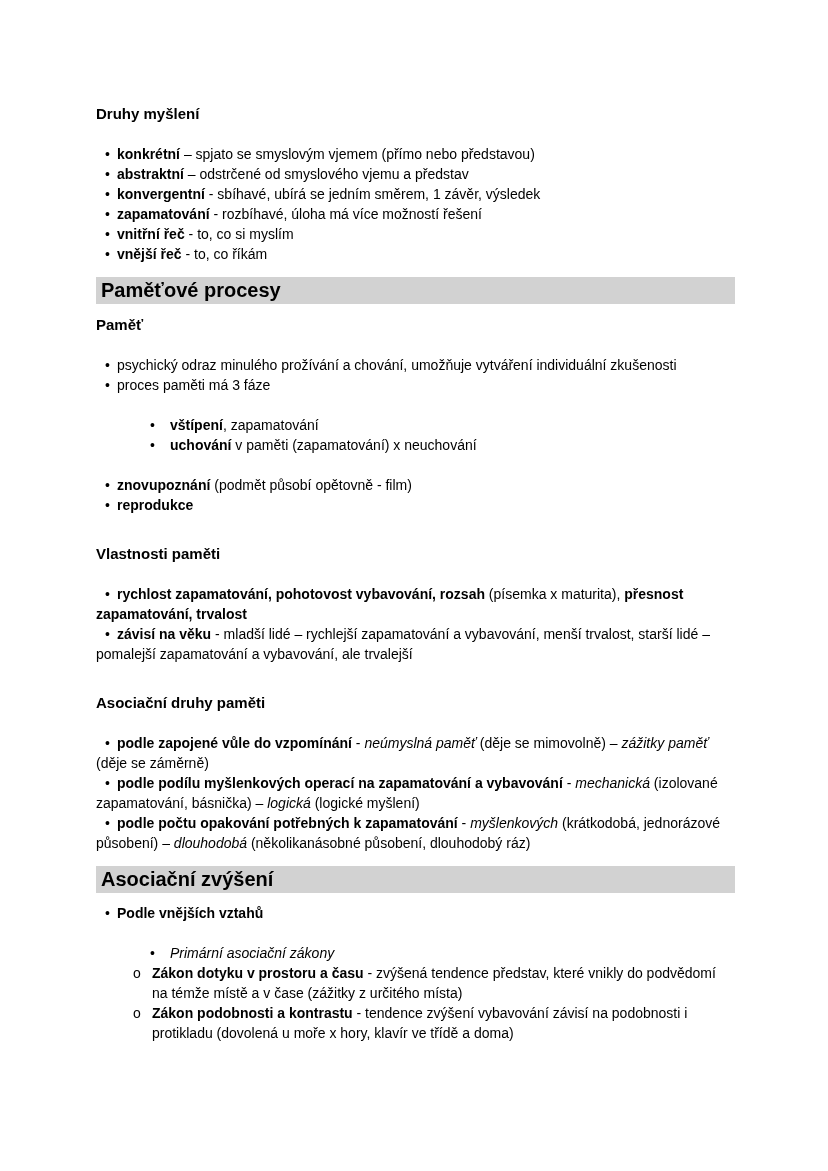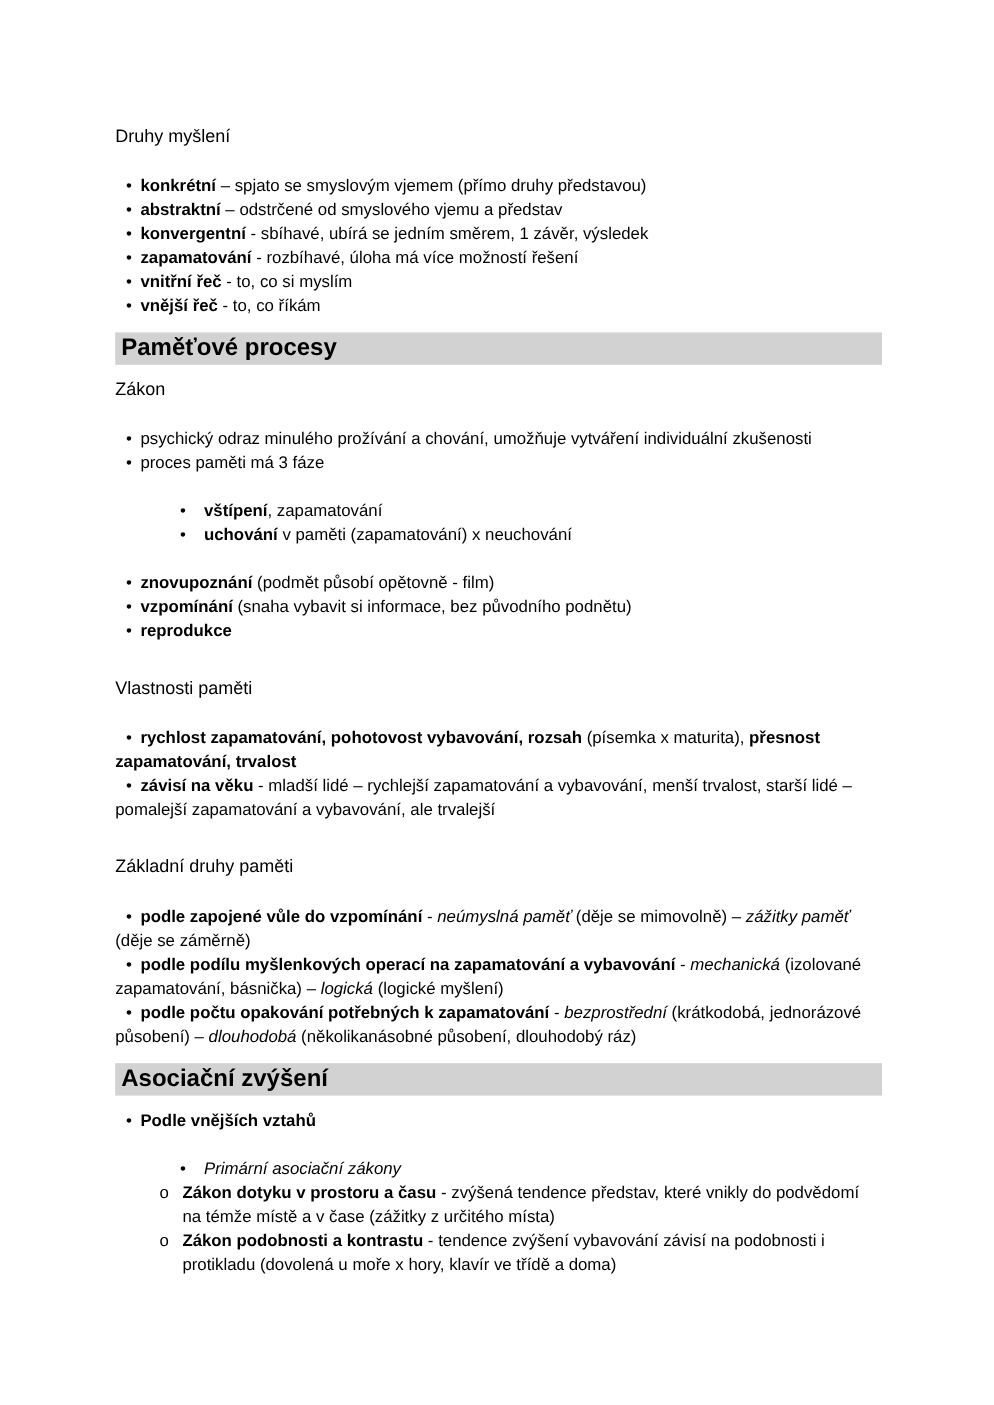--- a/index.html
+++ b/index.html
@@ -17,21 +17,21 @@
   .page {
     box-sizing: border-box;
     width: 828px;
     height: 1171px;
     padding: 95px 93px 30px 96px;
     background: #ffffff;
   }
   .blk { margin: 0; }
   .spacer { height: 20px; }
   .h2 {
-    font-weight: normal;
+    font-weight: bold;
     font-size: 15px;
     line-height: 21px;
     margin-top: 8px;
   }
   .banner {
     background: #d2d2d2;
     font-weight: bold;
     font-size: 20px;
     line-height: 23px;
     padding: 2px 5px;
@@ -46,49 +46,48 @@
   .bold { font-weight: bold; }
   .italic { font-style: italic; }
 </style>
 </head>
 <body>
 
 <div class="page">
   <div id="doc">
       <div class="blk h2"><span>Druhy myšlení</span></div>
       <div class="blk spacer"></div>
-      <div class="blk b1"><span class="marker">•</span><span class="bold">konkrétní</span><span> – spjato se smyslovým vjemem (přímo druhy představou)</span></div>
+      <div class="blk b1"><span class="marker">•</span><span class="bold">konkrétní</span><span> – spjato se smyslovým vjemem (přímo nebo představou)</span></div>
       <div class="blk b1"><span class="marker">•</span><span class="bold">abstraktní</span><span> – odstrčené od smyslového vjemu a představ</span></div>
       <div class="blk b1"><span class="marker">•</span><span class="bold">konvergentní</span><span> - sbíhavé, ubírá se jedním směrem, 1 závěr, výsledek</span></div>
       <div class="blk b1"><span class="marker">•</span><span class="bold">zapamatování</span><span> - rozbíhavé, úloha má více možností řešení</span></div>
       <div class="blk b1"><span class="marker">•</span><span class="bold">vnitřní řeč</span><span> - to, co si myslím</span></div>
       <div class="blk b1"><span class="marker">•</span><span class="bold">vnější řeč</span><span> - to, co říkám</span></div>
       <div class="blk banner"><span>Paměťové procesy</span></div>
-      <div class="blk h2"><span>Zákon</span></div>
+      <div class="blk h2"><span>Paměť</span></div>
       <div class="blk spacer"></div>
       <div class="blk b1"><span class="marker">•</span><span>psychický odraz minulého prožívání a chování, umožňuje vytváření individuální zkušenosti</span></div>
       <div class="blk b1"><span class="marker">•</span><span>proces paměti má 3 fáze</span></div>
       <div class="blk spacer"></div>
       <div class="blk b2"><span class="marker">•</span><span class="bold">vštípení</span><span>, zapamatování</span></div>
       <div class="blk b2"><span class="marker">•</span><span class="bold">uchování</span><span> v paměti (zapamatování) x neuchování</span></div>
       <div class="blk spacer"></div>
       <div class="blk b1"><span class="marker">•</span><span class="bold">znovupoznání</span><span> (podmět působí opětovně - film)</span></div>
-      <div class="blk b1"><span class="marker">•</span><span class="bold">vzpomínání</span><span> (snaha vybavit si informace, bez původního podnětu)</span></div>
       <div class="blk b1"><span class="marker">•</span><span class="bold">reprodukce</span></div>
       <div class="blk spacer"></div>
       <div class="blk h2"><span>Vlastnosti paměti</span></div>
       <div class="blk spacer"></div>
       <div class="blk b1"><span class="marker">•</span><span class="bold">rychlost zapamatování, pohotovost vybavování, rozsah</span><span> (písemka x maturita), </span><span class="bold">přesnost zapamatování, trvalost</span></div>
       <div class="blk b1"><span class="marker">•</span><span class="bold">závisí na věku</span><span> - mladší lidé – rychlejší zapamatování a vybavování, menší trvalost, starší lidé – pomalejší zapamatování a vybavování, ale trvalejší</span></div>
       <div class="blk spacer"></div>
-      <div class="blk h2"><span>Základní druhy paměti</span></div>
+      <div class="blk h2"><span>Asociační druhy paměti</span></div>
       <div class="blk spacer"></div>
       <div class="blk b1"><span class="marker">•</span><span class="bold">podle zapojené vůle do vzpomínání</span><span> - </span><span class="italic">neúmyslná paměť</span><span> (děje se mimovolně) – </span><span class="italic">zážitky paměť</span><span> (děje se záměrně)</span></div>
       <div class="blk b1"><span class="marker">•</span><span class="bold">podle podílu myšlenkových operací na zapamatování a vybavování</span><span> - </span><span class="italic">mechanická</span><span> (izolované zapamatování, básnička) – </span><span class="italic">logická</span><span> (logické myšlení)</span></div>
-      <div class="blk b1"><span class="marker">•</span><span class="bold">podle počtu opakování potřebných k zapamatování</span><span> - </span><span class="italic">bezprostřední</span><span> (krátkodobá, jednorázové působení) – </span><span class="italic">dlouhodobá</span><span> (několikanásobné působení, dlouhodobý ráz)</span></div>
+      <div class="blk b1"><span class="marker">•</span><span class="bold">podle počtu opakování potřebných k zapamatování</span><span> - </span><span class="italic">myšlenkových</span><span> (krátkodobá, jednorázové působení) – </span><span class="italic">dlouhodobá</span><span> (několikanásobné působení, dlouhodobý ráz)</span></div>
       <div class="blk banner"><span>Asociační zvýšení</span></div>
       <div class="blk b1"><span class="marker">•</span><span class="bold">Podle vnějších vztahů</span></div>
       <div class="blk spacer"></div>
       <div class="blk b2"><span class="marker">•</span><span class="italic">Primární asociační zákony</span></div>
       <div class="blk b3"><span class="marker">o</span><span class="bold">Zákon dotyku v prostoru a času</span><span> - zvýšená tendence představ, které vnikly do podvědomí na témže místě a v čase (zážitky z určitého místa)</span></div>
       <div class="blk b3"><span class="marker">o</span><span class="bold">Zákon podobnosti a kontrastu</span><span> - tendence zvýšení vybavování závisí na podobnosti i protikladu (dovolená u moře x hory, klavír ve třídě a doma)</span></div>
     </div>
 </div>
 
 </body></html>

